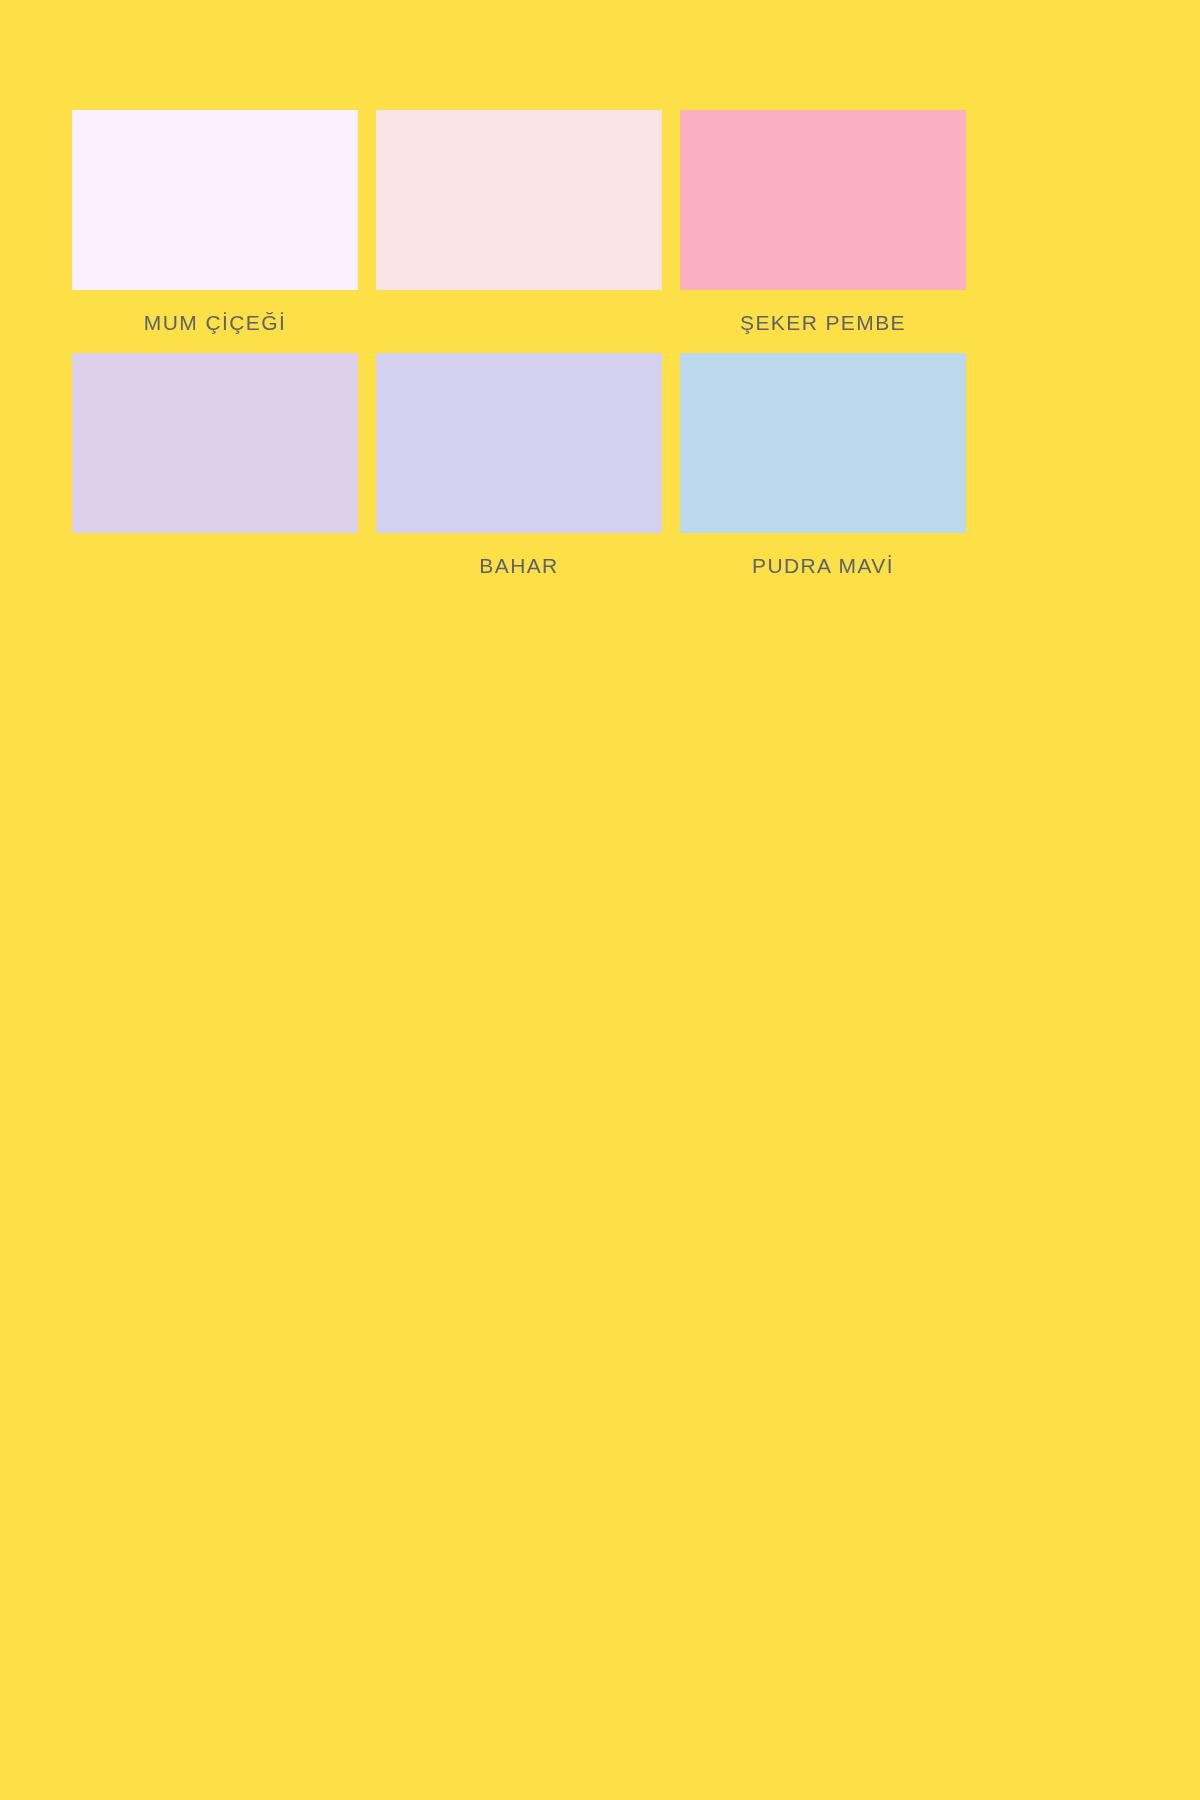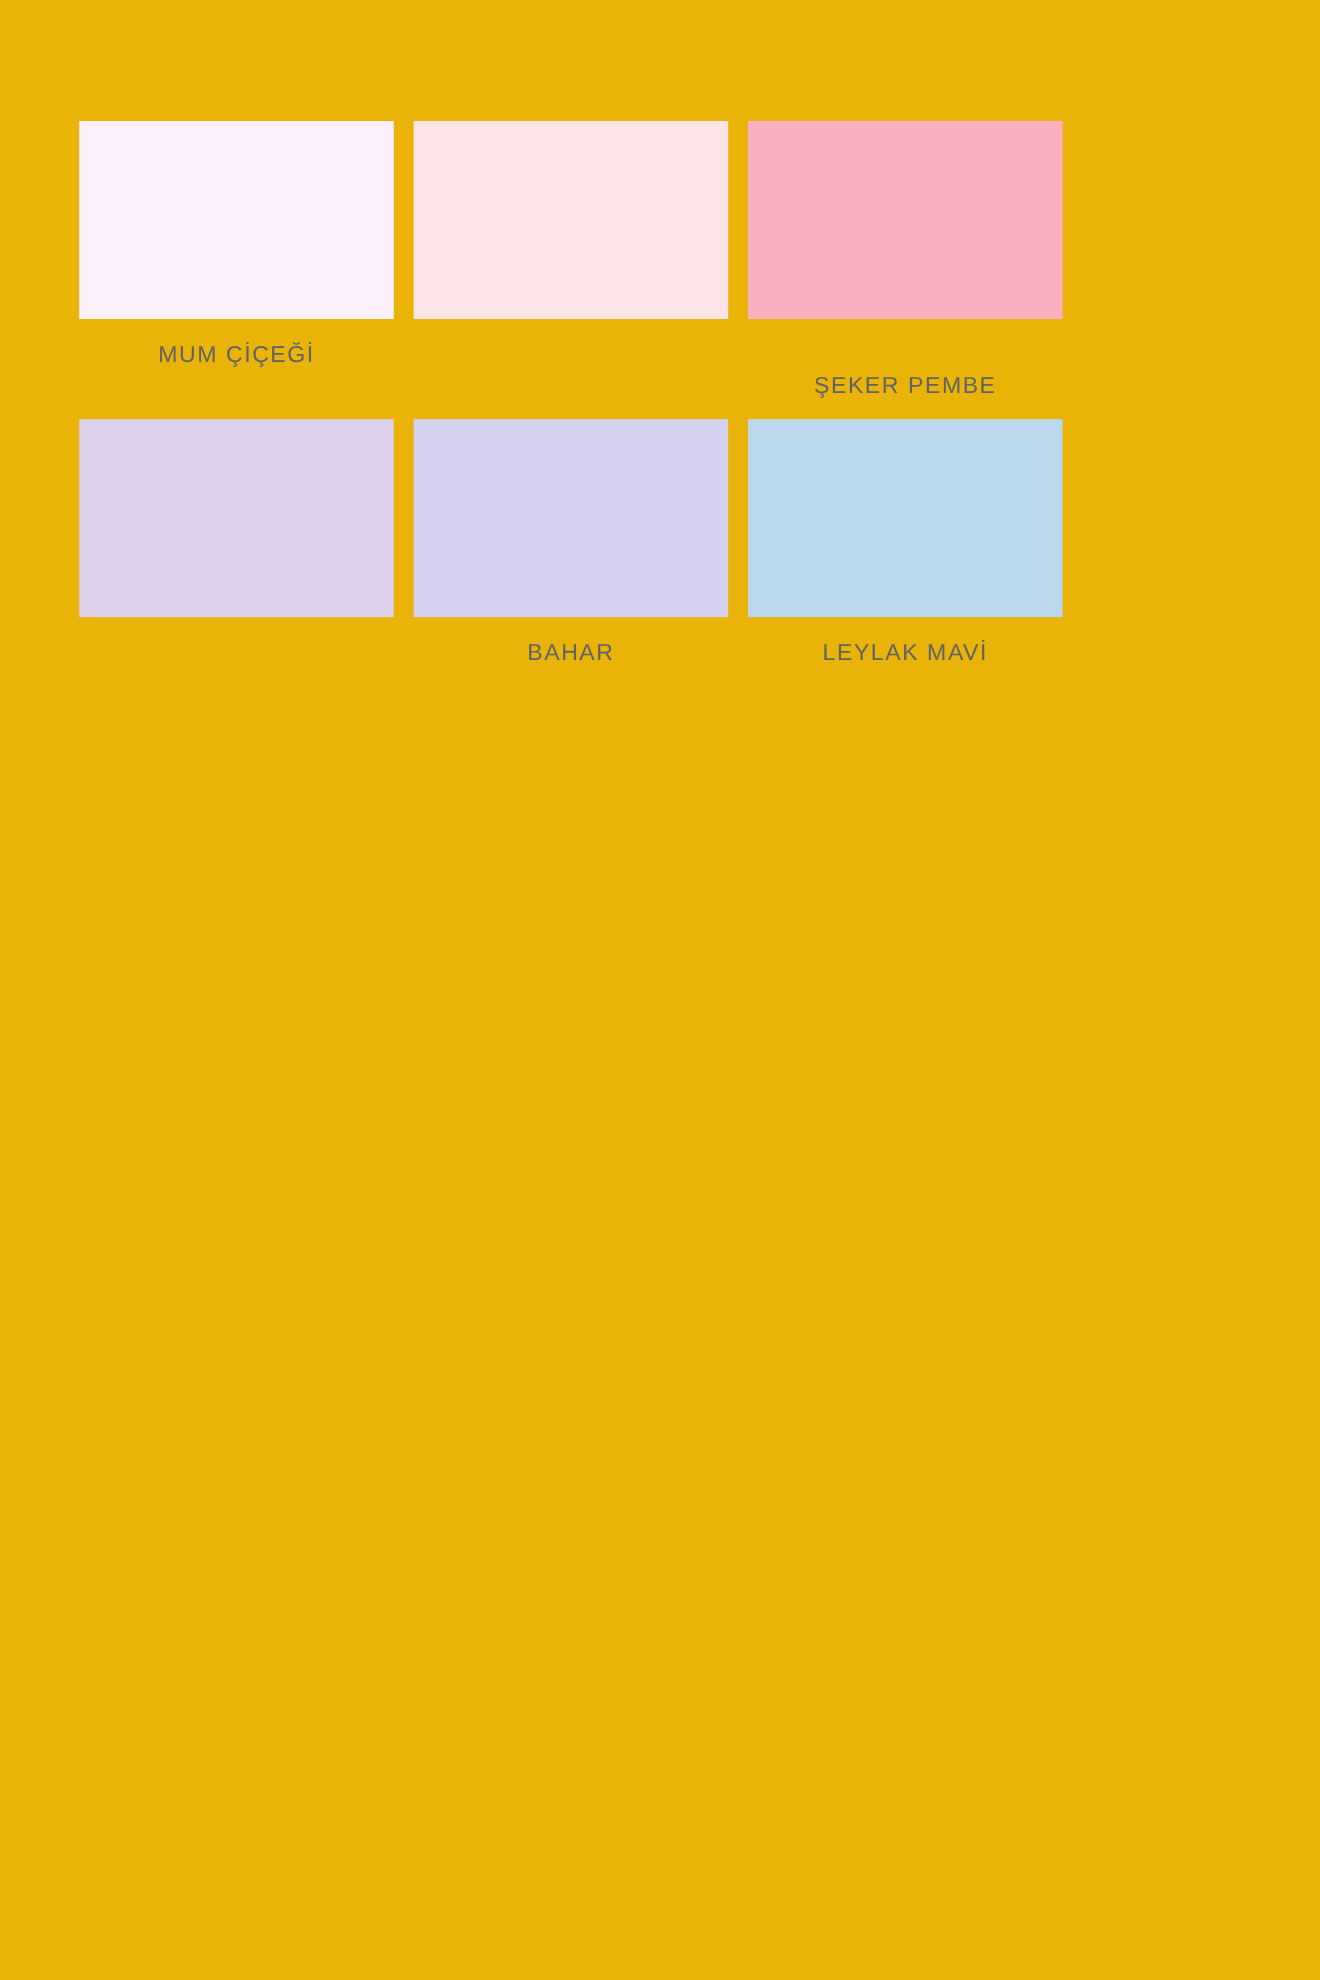--- a/index.html
+++ b/index.html
@@ -64,47 +64,47 @@
     color: #5f6368;
     line-height: 1;
     padding-top: 22px;
     padding-bottom: 10px;
     white-space: nowrap;
   }
 </style>
 </head>
 <body style="background: rgb(255, 255, 255);">
 
-<div class="palette-page" style="background: #eab308;">
+<div class="palette-page" style="background: #fde047;">
 
   <div class="swatch-grid">
 
     <div class="swatch-cell">
       <span class="swatch-chip" style="background-color: rgb(252, 240, 252);"></span>
       <span class="swatch-label" style="color: rgb(95, 99, 104);">MUM ÇİÇEĞİ</span>
     </div>
 
     <div class="swatch-cell">
       <span class="swatch-chip" style="background-color: rgb(252, 227, 231);"></span>
     </div>
 
     <div class="swatch-cell">
       <span class="swatch-chip" style="background-color: rgb(251, 176, 194);"></span>
-      <span class="swatch-label" style="color: rgb(95, 99, 104); margin-top: 28px;">ŞEKER PEMBE</span>
+      <span class="swatch-label" style="color: rgb(95, 99, 104);">ŞEKER PEMBE</span>
     </div>
 
     <div class="swatch-cell">
       <span class="swatch-chip" style="background-color: rgb(220, 208, 234);"></span>
     </div>
 
     <div class="swatch-cell">
       <span class="swatch-chip" style="background-color: rgb(211, 208, 240);"></span>
       <span class="swatch-label" style="color: rgb(95, 99, 104);">BAHAR</span>
     </div>
 
     <div class="swatch-cell">
       <span class="swatch-chip" style="background-color: rgb(188, 216, 236);"></span>
-      <span class="swatch-label" style="color: rgb(95, 99, 104);">LEYLAK MAVİ</span>
+      <span class="swatch-label" style="color: rgb(95, 99, 104);">PUDRA MAVİ</span>
     </div>
 
   </div>
 
 </div>
 
 </body></html>

